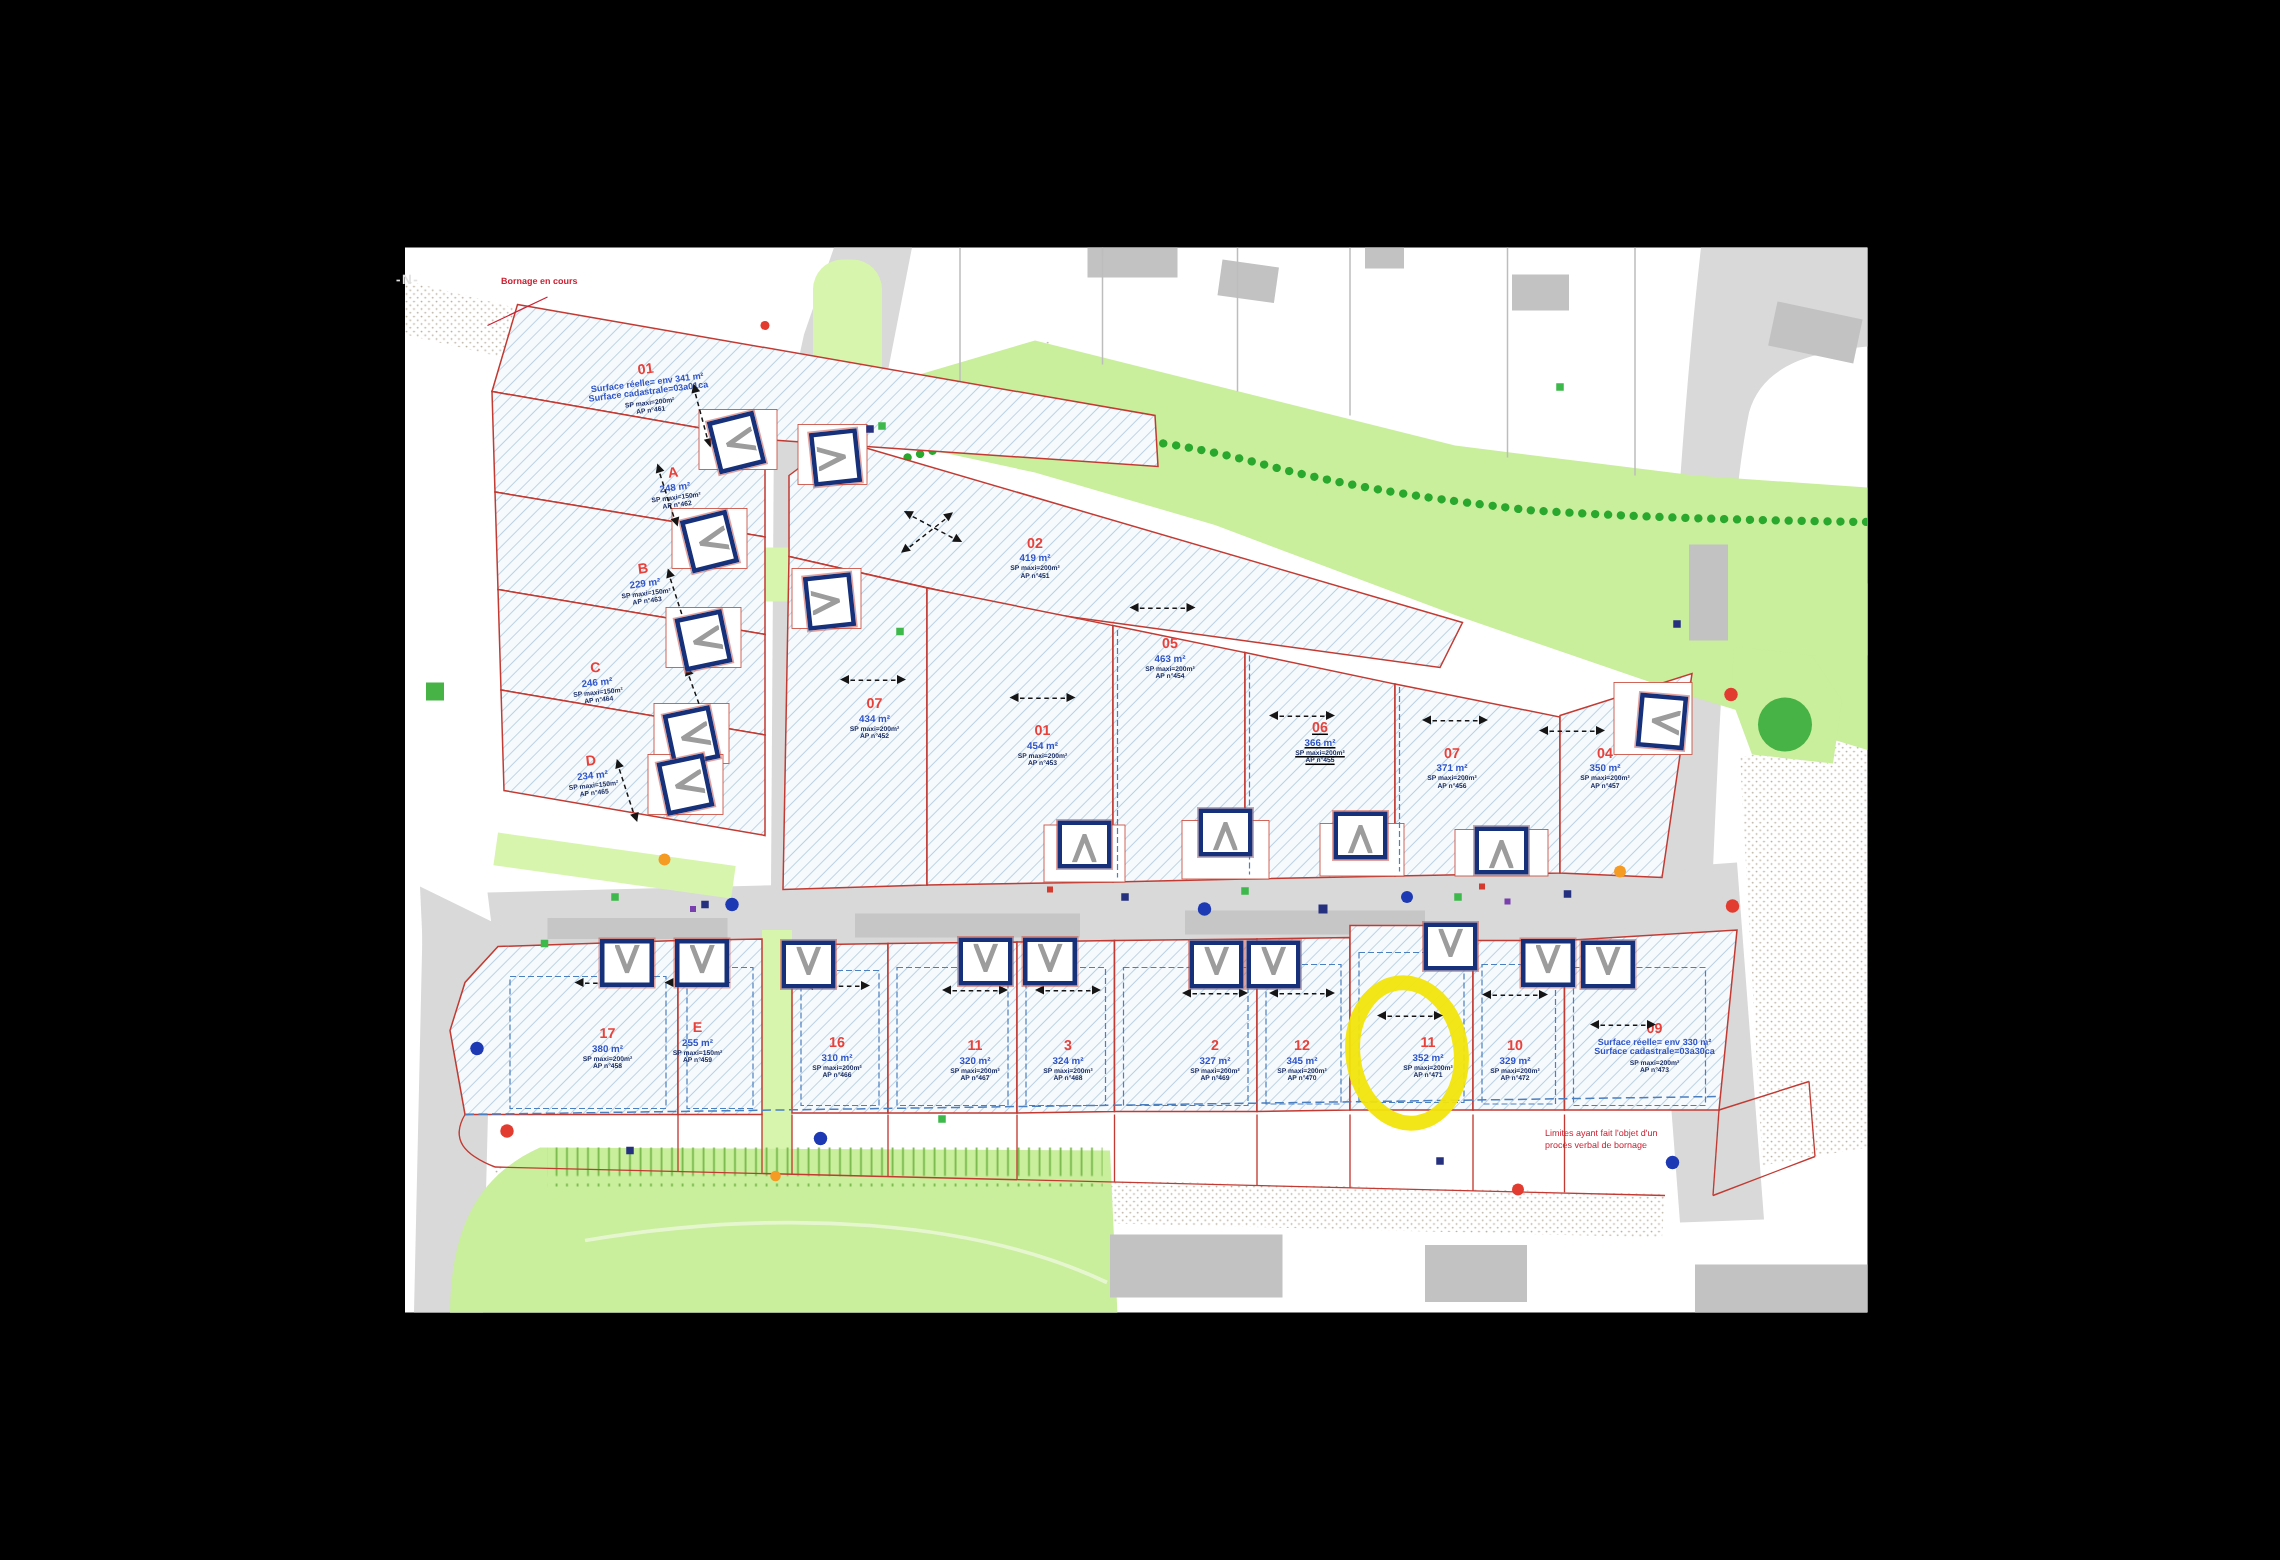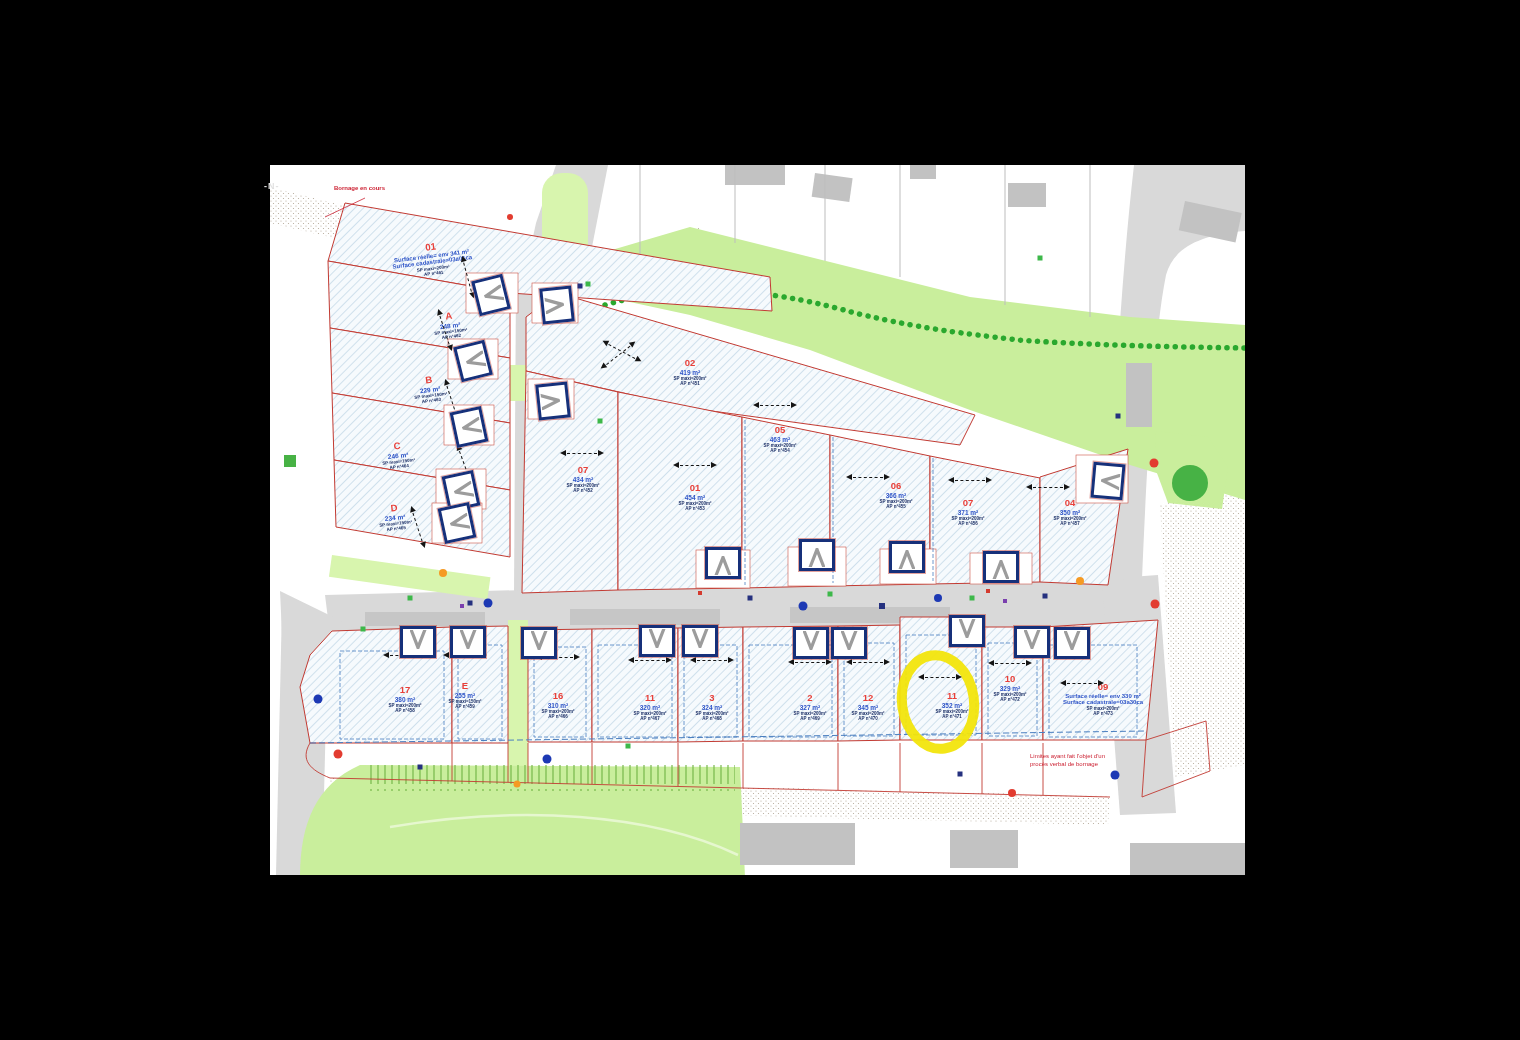--- a/index.html
+++ b/index.html
@@ -256,21 +256,21 @@
       <div class="lot-sub">SP maxi=200m²</div>
       <div class="lot-sub">AP n°453</div>
     </div>
       <div class="lot-label" style="left: 510px; top: 274px; transform: translate(-50%, -50%) rotate(0deg);">
       <div class="lot-num">05</div>
       <div class="lot-area">463 m²</div>
 
       <div class="lot-sub">SP maxi=200m²</div>
       <div class="lot-sub">AP n°454</div>
     </div>
-      <div class="lot-label" style="left: 626px; top: 330px; transform: translate(-50%, -50%) rotate(0deg);">
+      <div class="lot-label" style="left: 610px; top: 330px; transform: translate(-50%, -50%) rotate(0deg); text-decoration: underline;">
       <div class="lot-num">06</div>
       <div class="lot-area">366 m²</div>
 
       <div class="lot-sub">SP maxi=200m²</div>
       <div class="lot-sub">AP n°455</div>
     </div>
       <div class="lot-label" style="left: 698px; top: 347px; transform: translate(-50%, -50%) rotate(0deg);">
       <div class="lot-num">07</div>
       <div class="lot-area">371 m²</div>
 
@@ -284,21 +284,21 @@
       <div class="lot-sub">SP maxi=200m²</div>
       <div class="lot-sub">AP n°457</div>
     </div>
       <div class="lot-label wide" style="left: 833px; top: 534px; transform: translate(-50%, -50%) rotate(0deg);">
       <div class="lot-num">09</div>
       <div class="lot-area">Surface réelle= env 330 m²</div>
       <div class="lot-area">Surface cadastrale=03a30ca</div>
       <div class="lot-sub">SP maxi=200m²</div>
       <div class="lot-sub">AP n°473</div>
     </div>
-      <div class="lot-label" style="left: 740px; top: 523px; transform: translate(-50%, -50%) rotate(0deg);">
+      <div class="lot-label" style="left: 740px; top: 542px; transform: translate(-50%, -50%) rotate(0deg);">
       <div class="lot-num">10</div>
       <div class="lot-area">329 m²</div>
 
       <div class="lot-sub">SP maxi=200m²</div>
       <div class="lot-sub">AP n°472</div>
     </div>
       <div class="lot-label" style="left: 682px; top: 540px; transform: translate(-50%, -50%) rotate(0deg);">
       <div class="lot-num">11</div>
       <div class="lot-area">352 m²</div>
 

